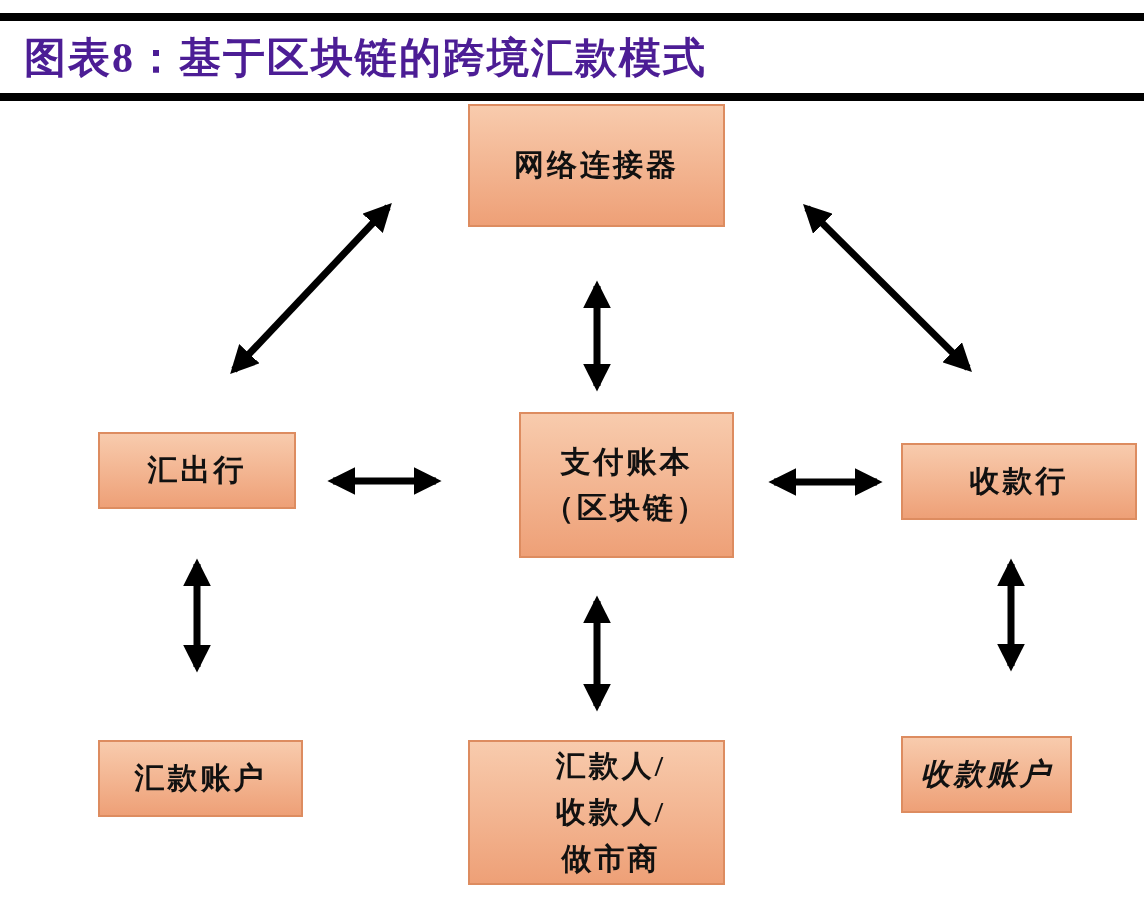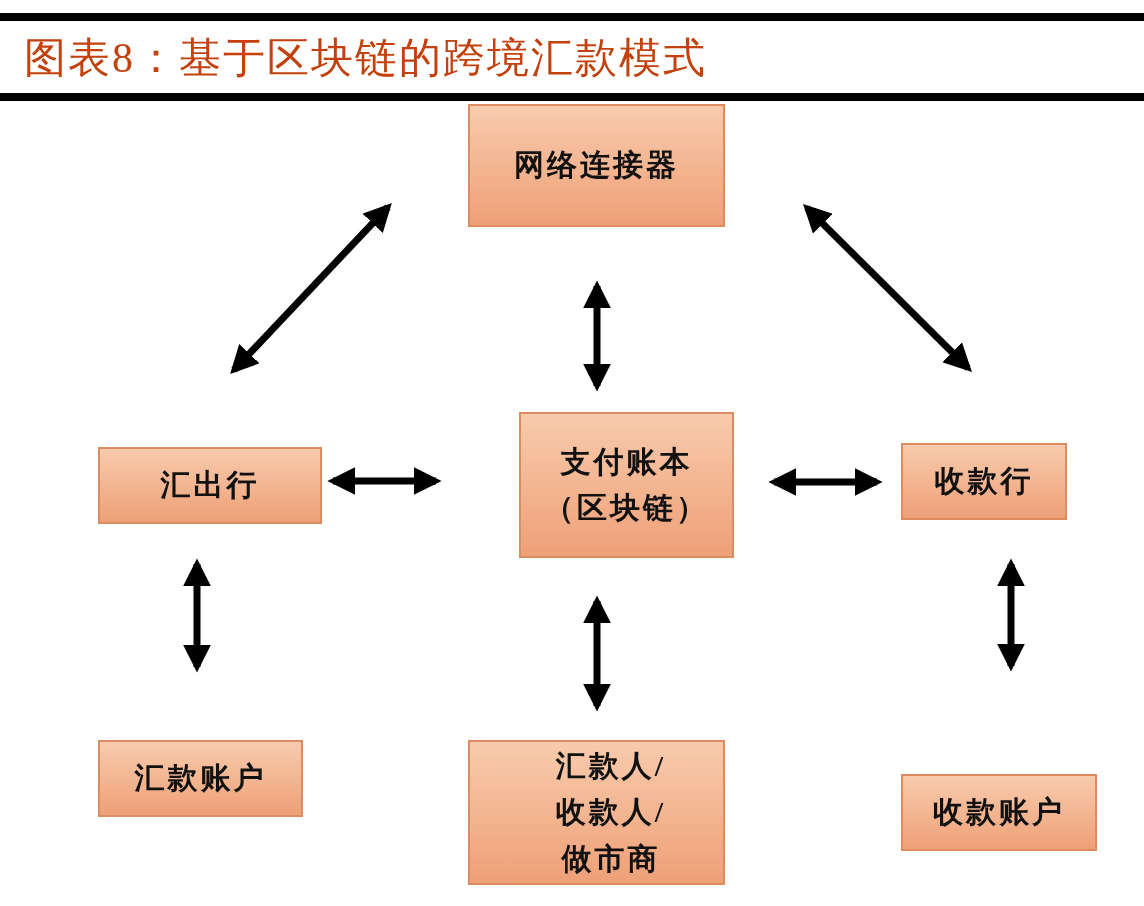--- a/index.html
+++ b/index.html
@@ -18,22 +18,22 @@
     height: 8px;
     background: #000000;
   }
   .rule-top { top: 13px; }
   .rule-under-title { top: 93px; }
   .figure-title {
     position: absolute;
     left: 24px;
     top: 30px;
     font-size: 42px;
-    font-weight: 400;
-    color: #c2410c;
+    font-weight: 700;
+    color: #4c1d95;
     letter-spacing: 2px;
     white-space: nowrap;
   }
   .arrows {
     position: absolute;
     left: 0;
     top: 0;
     pointer-events: none;
   }
   .node {
@@ -88,35 +88,35 @@
 
   <div class="node" style="left:468px; top:104px; width:257px; height:123px;">
     <span class="node-label">网络连接器</span>
   </div>
 
   <div class="node" style="left:492px; top:412px; width:215px; height:146px;margin-left:27px;">
     <span class="node-label">支付账本
 （区块链）</span>
   </div>
 
-  <div class="node" style="left:98px; top:447px; width:224px; height:77px;">
+  <div class="node" style="left:98px; top:432px; width:198px; height:77px;">
     <span class="node-label">汇出行</span>
   </div>
 
-  <div class="node" style="left:901px; top:443px; width:166px; height:77px;">
+  <div class="node" style="left:901px; top:443px; width:236px; height:77px;">
     <span class="node-label">收款行</span>
   </div>
 
   <div class="node" style="left:98px; top:740px; width:205px; height:77px;">
     <span class="node-label">汇款账户</span>
   </div>
 
   <div class="node" style="left:468px; top:740px; width:257px; height:145px;padding-left:29px;">
     <span class="node-label">汇款人/
 收款人/
 做市商</span>
   </div>
 
-  <div class="node" style="left:901px; top:774px; width:196px; height:77px;">
+  <div class="node" style="left:901px; top:736px; width:171px; height:77px;font-style:italic;">
     <span class="node-label">收款账户</span>
   </div>
 
 </div>
 
 </body></html>

